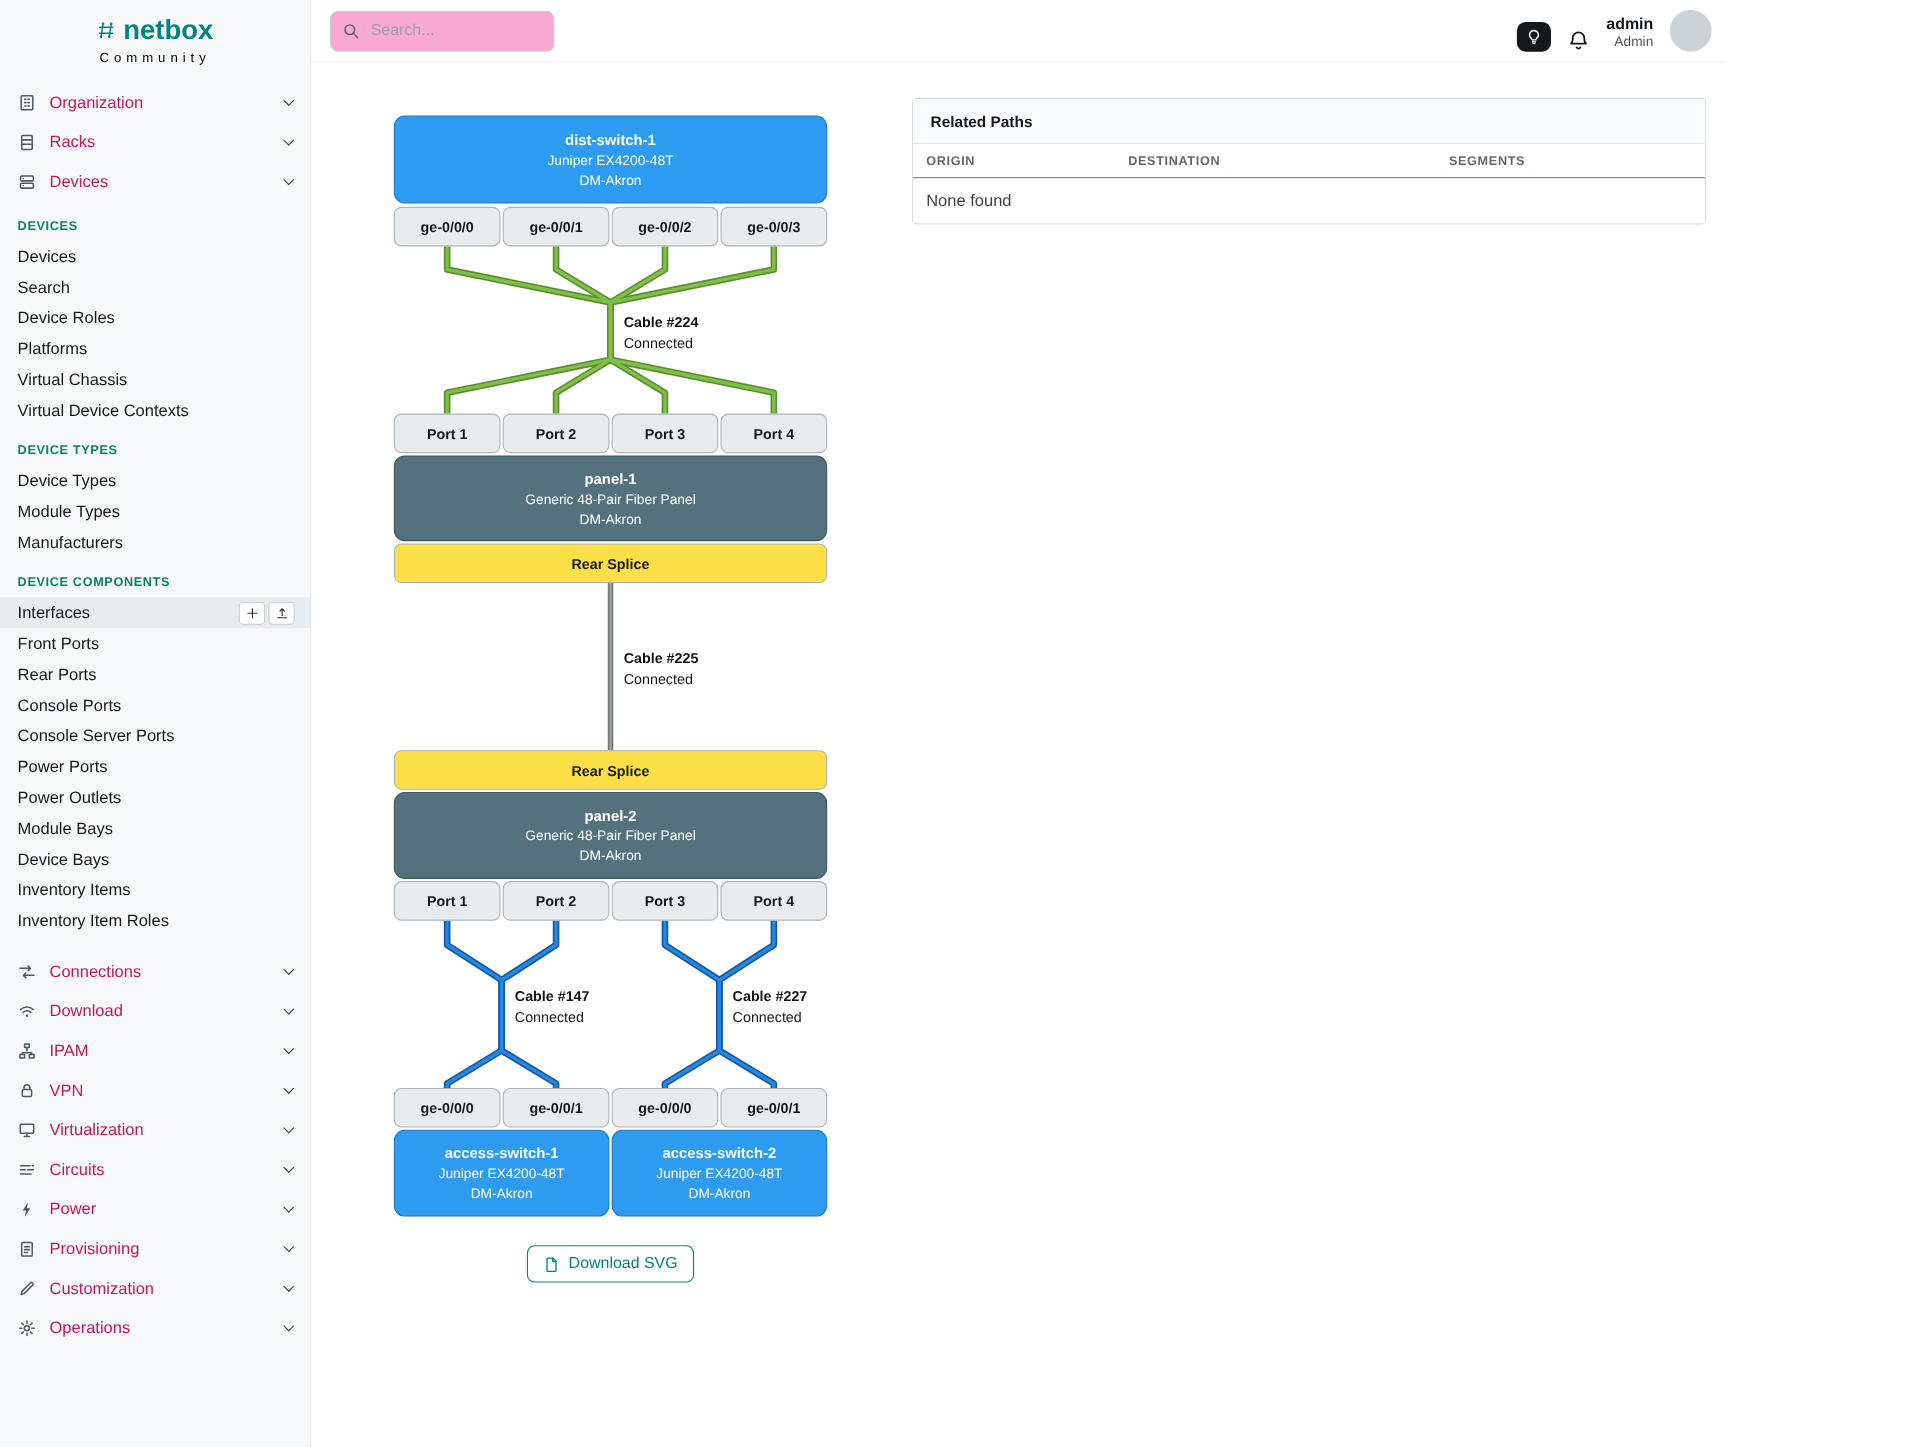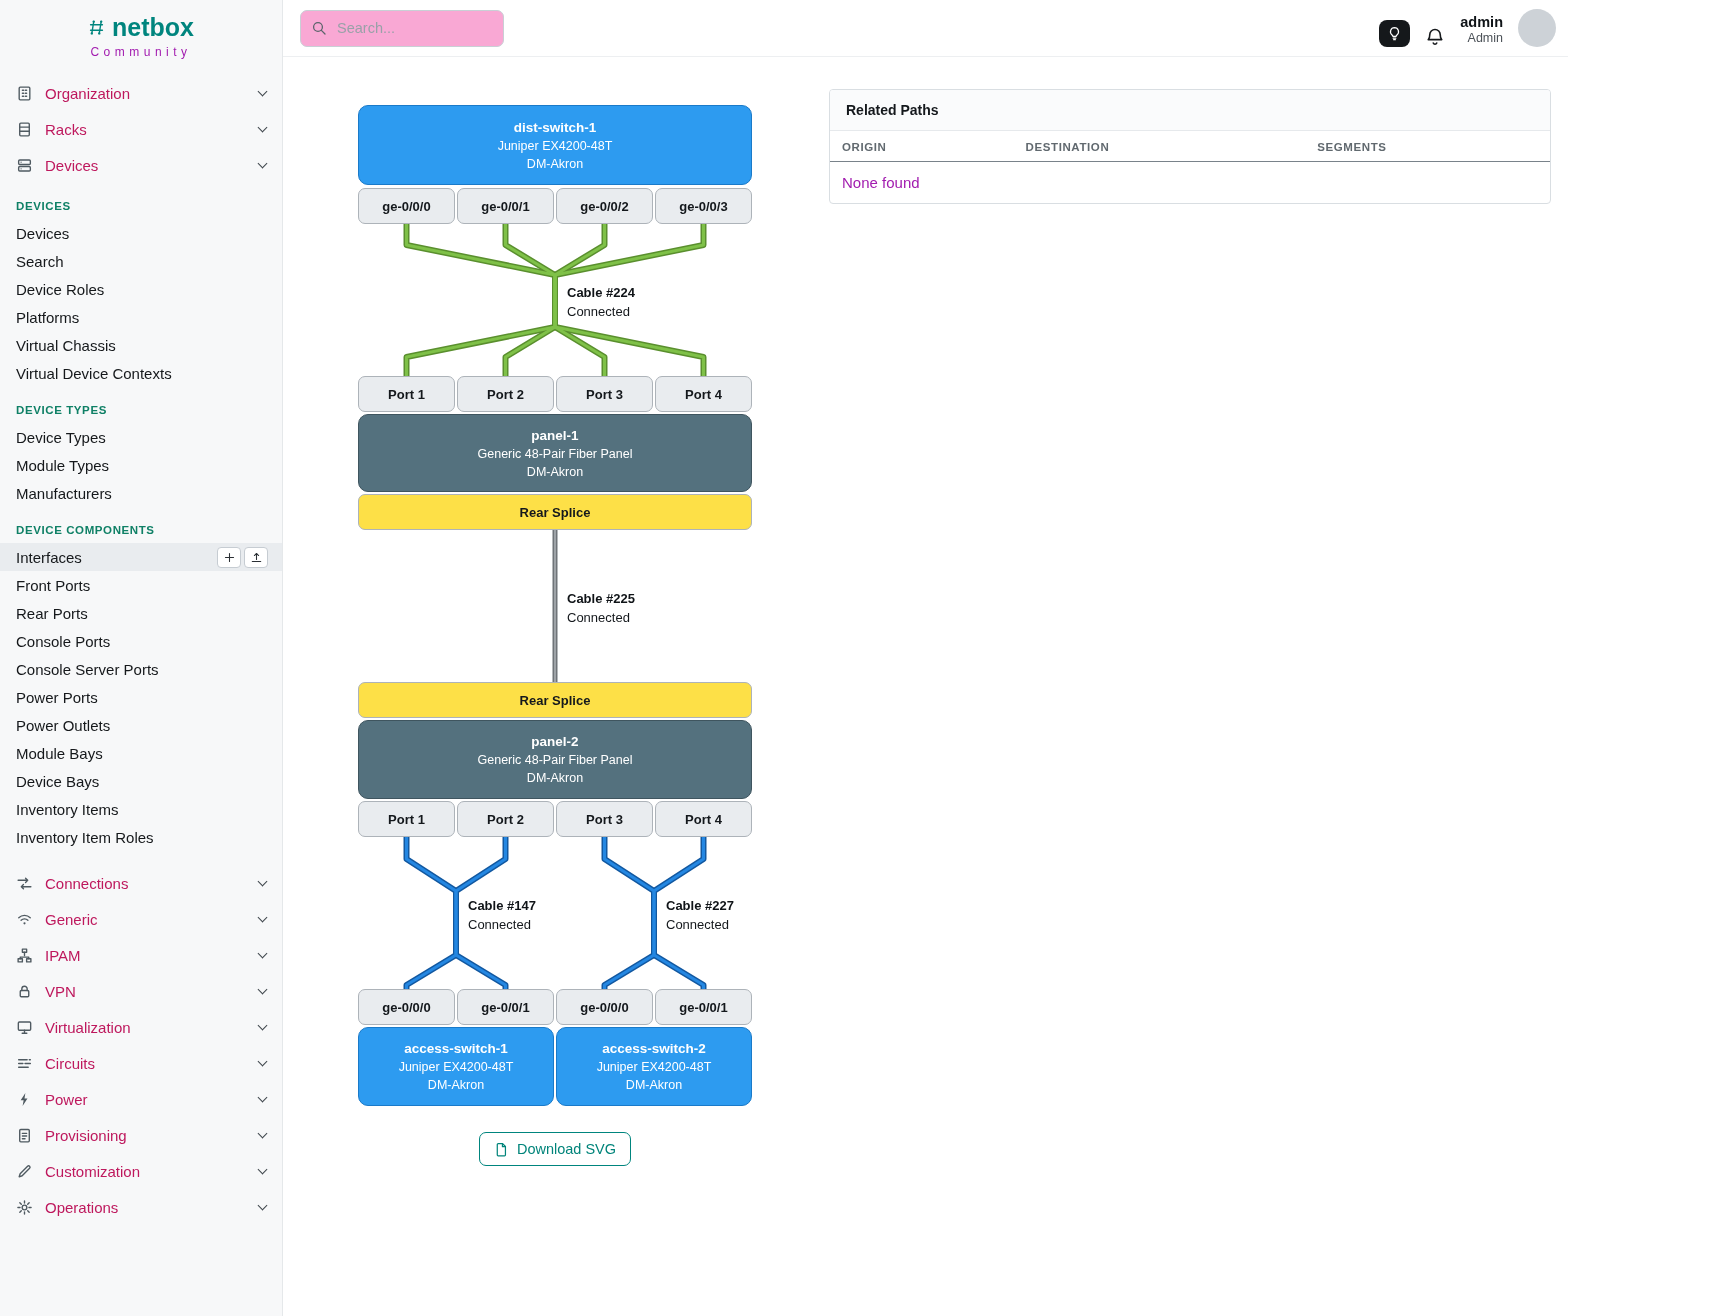--- a/index.html
+++ b/index.html
@@ -6,21 +6,21 @@
   html,body { background:#fff; }
   body { font-family:"Liberation Sans", sans-serif; color:#14181c; width:1733px; height:1316px; }
   .app { display:flex; width:1568px; height:1316px; }
 
   
   .sidebar { flex:0 0 283px; width:283px; background:#f7f8f9; border-right:1px solid #e5e8ea; padding-bottom:30px; overflow:hidden; }
   .logo-wrap { padding:13px 0 6px; text-align:center; cursor:pointer; }
   .logo-line { display:flex; justify-content:center; align-items:center; gap:7px; color:#00857e; font-weight:700; font-size:25px; }
   .logo-ic { width:27px; height:27px; }
   .logo-ic * { stroke-width:1.6; }
-  .community { letter-spacing:4.5px; font-size:12px; color:#a21caf; margin-top:3px; font-weight:500; }
+  .community { letter-spacing:4.5px; font-size:12px; color:#000000; margin-top:3px; font-weight:500; }
   nav { margin-top:10px; }
   .nav-item { display:flex; align-items:center; gap:12px; padding:0 16px; height:36px; font-size:15px; color:#be185d; cursor:pointer;text-align:center; }
   .nav-item .ic { color:#4f5a61; }
   .chev { width:7px; height:7px; border-right:1.7px solid #3f464c; border-bottom:1.7px solid #3f464c; transform:rotate(45deg); margin-left:auto; margin-top:-4px; }
   .section-h { padding:17px 16px 7px; font-size:11.5px; font-weight:700; letter-spacing:.6px; color:#0f8066; }
   .sub-item { display:flex; align-items:center; padding:0 14px 0 16px; height:28px; font-size:15px; color:#15181b; cursor:pointer; }
   .sub-item.active { background:#e9ecef; }
   .mini-btns { margin-left:auto; display:flex; gap:3px; }
   .mini-btn { width:24px; height:21px; background:#fff; border:1px solid #c6ccd2; border-radius:4px; display:flex; align-items:center; justify-content:center; color:#2a2f34; cursor:pointer; padding:0; }
   .mini-btn .ic { width:13px; height:13px; }
@@ -53,21 +53,21 @@
   .content-row { display:flex; align-items:flex-start; }
   .trace-col { margin-left:57px; margin-top:27px; width:394px; }
   .paths-col { margin-left:77px; margin-top:11px; width:722px; }
 
   
   .card { border:1px solid #d9dee2; border-radius:4px; overflow:hidden; }
   .card-header { padding:12px 16px; font-size:14px; font-weight:700; color:#14181c; background:#fafbfc; border-bottom:1px solid #e6e9ec; }
   table.paths { width:100%; border-collapse:collapse; }
   .paths th { text-align:left; font-size:11.5px; letter-spacing:.6px; color:#61696f; font-weight:700; padding:10px 12px 8px; border-bottom:1px solid #79828a; }
   .paths th:nth-child(1){ width:25.5%; } .paths th:nth-child(2){ width:40.5%; } .paths th:nth-child(3){ width:34%; }
-  .paths td { padding:12px; font-size:15px; color:#a21caf; }
+  .paths td { padding:12px; font-size:15px; color:#404040; }
 
   
   .diagram { position:relative; width:394px; height:1001px; }
   .cables { position:absolute; left:0; top:0; pointer-events:none; }
   .dbox { position:absolute; border-radius:10px; color:#fff; text-align:center; display:flex; flex-direction:column; justify-content:center; gap:4px; cursor:pointer; }
   .dbox .n { font-weight:700; font-size:13.5px; }
   .dbox .m, .dbox .s { font-size:12.5px; }
   .blue { background:#2d9bf0; border:1px solid #1a7ac9; }
   .slate { background:#54717e; border:1px solid #3f555f; }
   .pbox { position:absolute; height:36px; background:#e9ecef; border:1px solid #adb3b9; border-radius:7px; display:flex; align-items:center; justify-content:center; font-size:13px; font-weight:700; color:#14181c; cursor:pointer; }
@@ -211,21 +211,21 @@
             <path d="M2 5h9M11 5 9 3M11 5 9 7M14 11H5M5 11l2-2M5 11l2 2"></path>
           </svg>
         <span>Connections</span>
         <span class="chev"></span>
       </div>
       <div class="nav-item">
         <svg class="ic" viewBox="0 0 16 16">
             <path d="M2.6 6.4a7.6 7.6 0 0 1 10.8 0M4.8 8.8a4.5 4.5 0 0 1 6.4 0"></path>
             <circle class="fi" cx="8" cy="11.6" r="1"></circle>
           </svg>
-        <span>Generic</span>
+        <span>Download</span>
         <span class="chev"></span>
       </div>
       <div class="nav-item">
         <svg class="ic" viewBox="0 0 16 16">
             <rect x="6" y="2" width="4" height="3"></rect>
             <rect x="2" y="11" width="4" height="3"></rect>
             <rect x="10" y="11" width="4" height="3"></rect>
             <path d="M8 5v3M4 11V9.5h8V11"></path>
           </svg>
         <span>IPAM</span>

